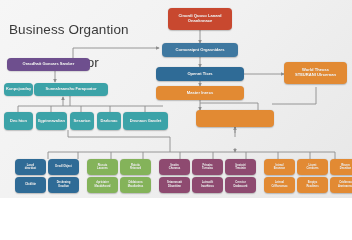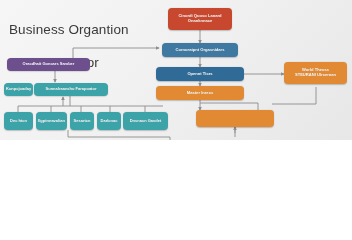--- a/index.html
+++ b/index.html
@@ -6,21 +6,21 @@
   * { box-sizing: border-box; margin: 0; padding: 0; }
   html, body {
     width: 352px;
     height: 198px;
     overflow: hidden;
     font-family: "Liberation Sans", sans-serif;
   }
   #stage {
     position: relative;
     width: 352px;
-    height: 140px;
+    height: 198px;
     background: linear-gradient(135deg, #f6f6f6 0%, #f1f1f1 45%, #e7e7e7 100%);
     overflow: hidden;
   }
   #edges {
     position: absolute;
     left: 0; top: 0;
     width: 352px; height: 198px;
     pointer-events: none;
   }
   .title {

